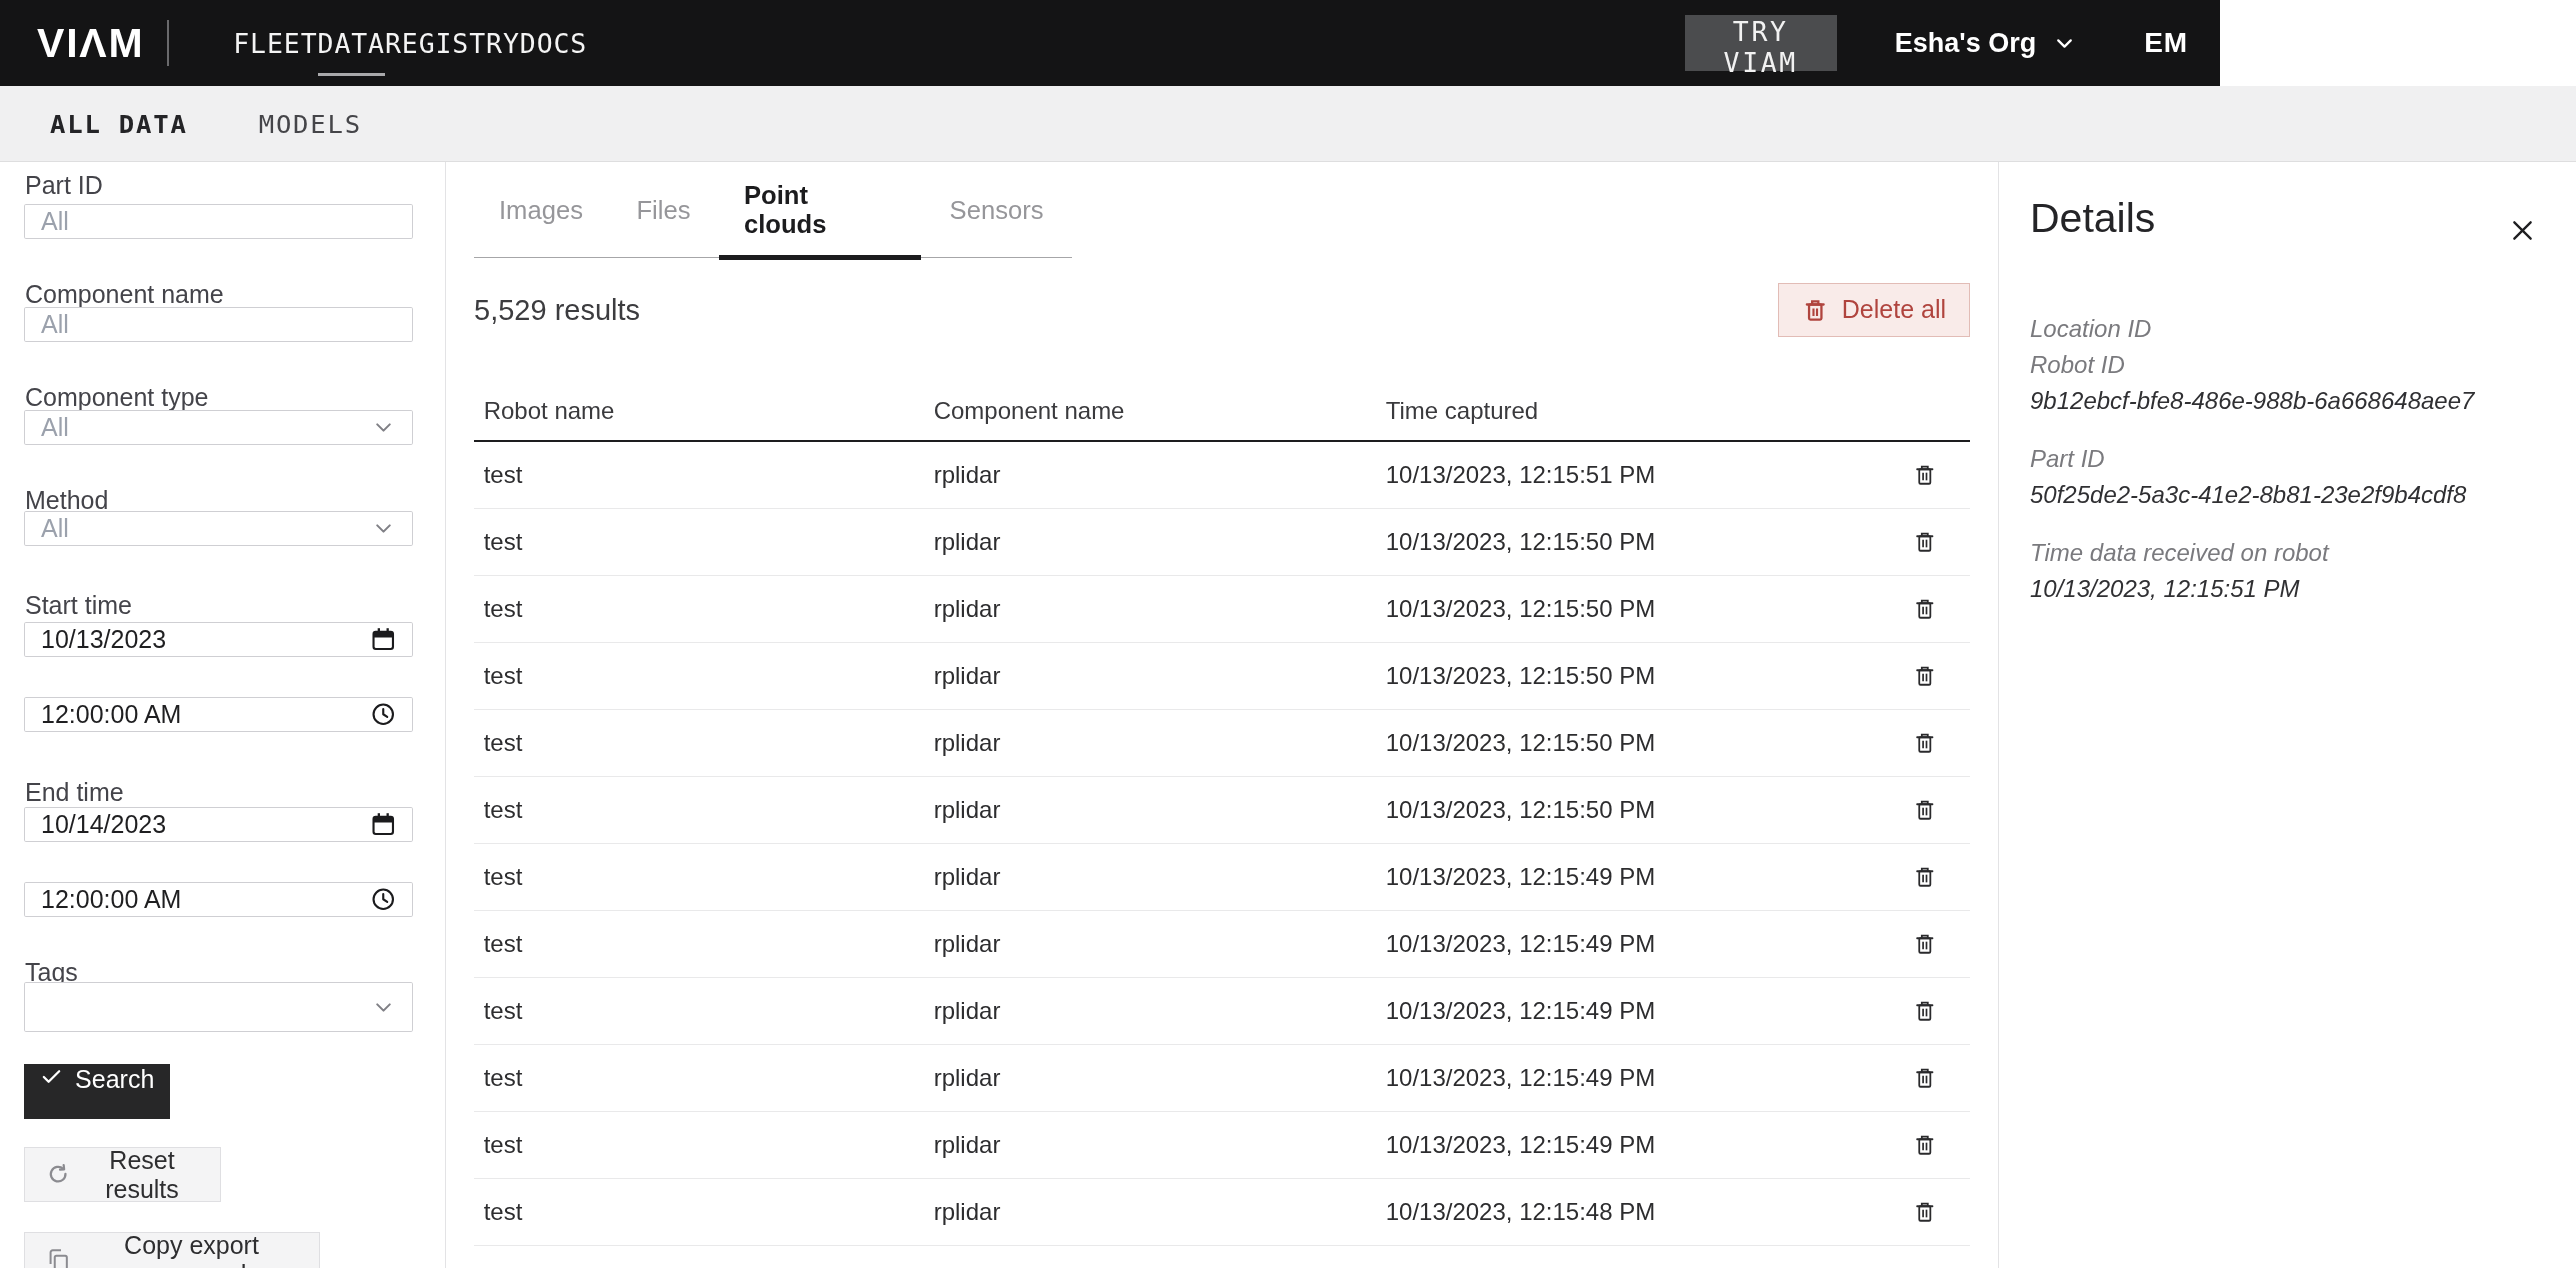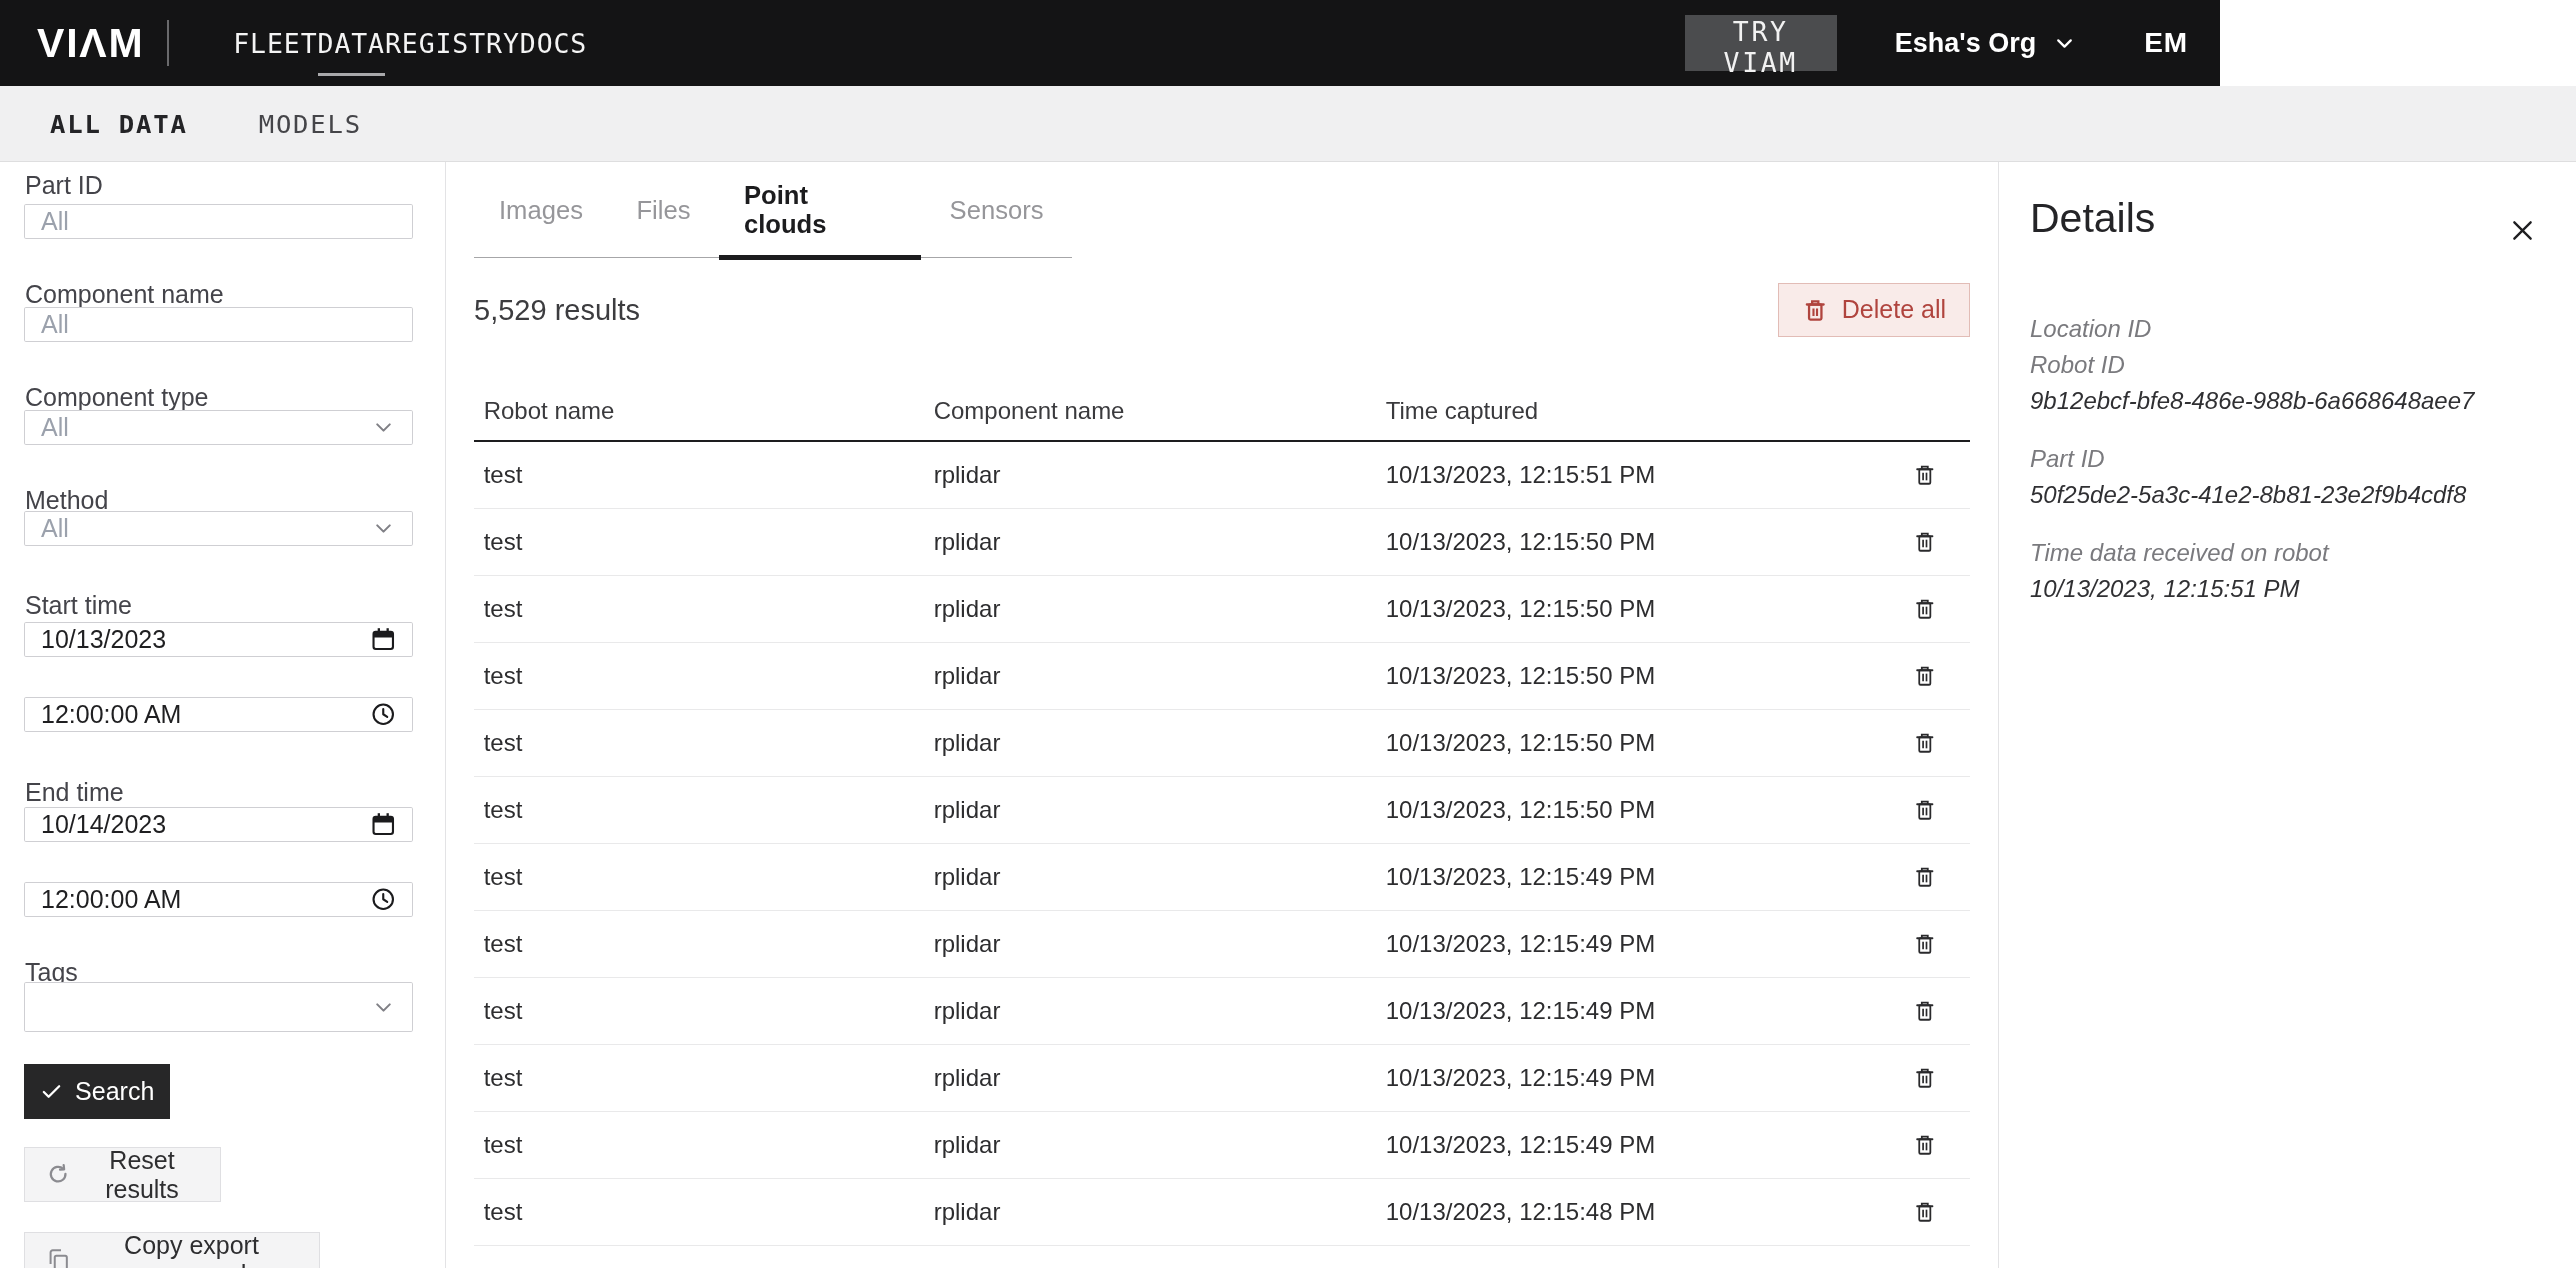--- a/index.html
+++ b/index.html
@@ -29,21 +29,21 @@
   .subnav-tab.active{font-weight:700;color:#242427;}
 
   
   .sidebar{position:absolute;top:162px;left:0;width:446px;bottom:0;border-right:0.9px solid #e3e3e5;box-sizing:border-box;background:#fff;}
   .f-label{position:absolute;left:25px;font-size:25px;color:#44444a;}
   .f-box{position:absolute;left:24px;width:389px;height:35px;border:0.9px solid #cfcfd3;border-radius:1.8px;background:#fff;display:flex;align-items:center;padding:0 16px;box-sizing:border-box;cursor:text;}
   .f-box .ph{font-size:25px;color:#9ba1ac;flex:1;}
   .f-box .val{font-size:25px;color:#1f1f21;flex:1;}
   .f-box svg{flex:none;}
   .f-select{cursor:pointer;}
-  .btn-search{position:absolute;left:24px;width:146px;height:55px;background:#272728;color:#fff;border:none;font-size:25px;display:flex;align-items:center;justify-content:center;gap:12.4px;cursor:pointer;}
+  .btn-search{position:absolute;left:24px;width:146px;height:55px;background:#272728;color:#fff;border:none;font-size:25px;display:flex;justify-content:center;gap:12.4px;cursor:pointer;}
   .btn-light{position:absolute;left:24px;height:55px;background:#f4f4f5;border:0.9px solid #dfdfe2;color:#2e2e30;font-size:25px;display:flex;align-items:center;justify-content:flex-start;gap:14px;padding:0 21px;box-sizing:border-box;cursor:pointer;}
 
   
   .content{position:absolute;top:162px;left:446px;width:1553px;bottom:0;box-sizing:border-box;padding-left:28px;background:#fff;}
   .tabs{display:flex;align-items:center;height:94px;margin-top:1.8px;width:598px;border-bottom:1.8px solid #a6a6a8;box-sizing:border-box;}
   .tab{padding:0 25px;font-size:25.6px;color:#96969a;height:100%;display:flex;align-items:center;position:relative;margin-right:3.5px;cursor:pointer;}
   .tab.active{color:#1c1c1e;font-weight:700;}
   .tab.active::after{content:"";position:absolute;left:0;right:0;bottom:-3.5px;height:5.3px;background:#1c1c1e;}
   .results-row{position:relative;margin-top:25px;height:55px;width:1496px;}
   .results-count{font-size:29px;color:#3c3c3f;line-height:55px;}

